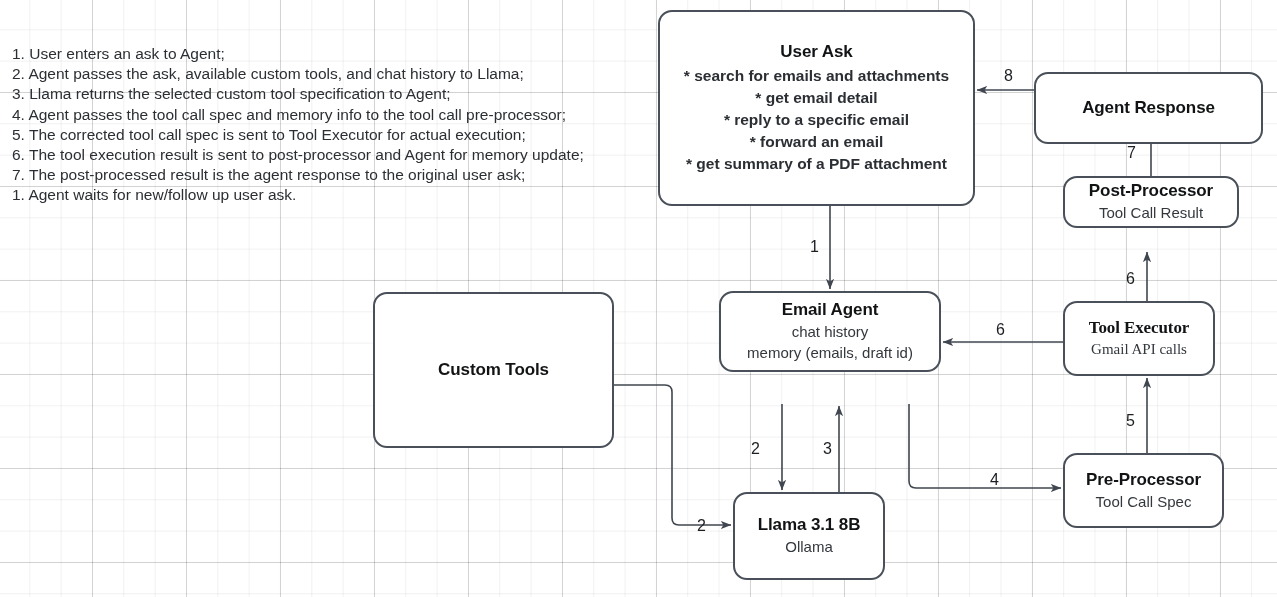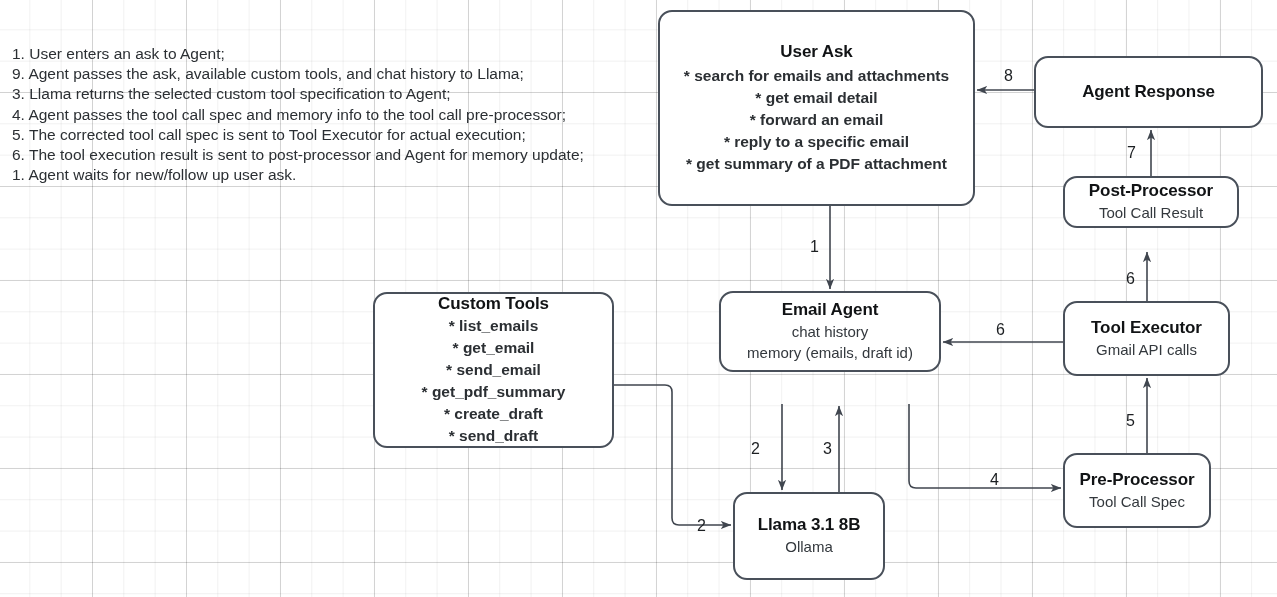--- a/index.html
+++ b/index.html
@@ -63,24 +63,24 @@
   .node .bullets {
     font-size: 15.5px;
     color: #2b2f33;
     line-height: 1.42;
   }
   .node .bullets div { white-space: nowrap; font-weight: bold; }
 
   
   #node-user-ask     { left: 658px;  top: 10px;  width: 317px; height: 196px; }
   #node-user-ask .title { margin-bottom: 2px; }
-  #node-agent-response { left: 1034px; top: 56px; width: 229px; height: 72px; }
+  #node-agent-response { left: 1034px; top: 72px; width: 229px; height: 72px; }
   #node-post-processor { left: 1063px; top: 176px; width: 176px; height: 52px; }
-  #node-tool-executor  { left: 1063px; top: 301px; width: 167px; height: 75px; }
-  #node-pre-processor  { left: 1063px; top: 453px; width: 148px; height: 75px; }
+  #node-tool-executor  { left: 1063px; top: 301px; width: 152px; height: 75px; font-family: Liberation Serif, serif; }
+  #node-pre-processor  { left: 1063px; top: 453px; width: 161px; height: 75px; }
   #node-custom-tools   { left: 373px;  top: 292px; width: 241px; height: 156px; }
   #node-email-agent    { left: 719px;  top: 291px; width: 222px; height: 81px; }
   #node-llama          { left: 733px;  top: 492px; width: 152px; height: 88px; }
 
   
   #legend {
     position: absolute;
     left: 12px;
     top: 44px;
     width: 630px;
@@ -142,35 +142,36 @@
   <div class="edge-label" style="left:823px; top:441px;">3</div>
   <div class="edge-label" style="left:990px; top:472px;">4</div>
   <div class="edge-label" style="left:1126px; top:413px;">5</div>
   <div class="edge-label" style="left:1126px; top:271px;">6</div>
   <div class="edge-label" style="left:996px; top:322px;">6</div>
   <div class="edge-label" style="left:1127px; top:145px;">7</div>
   <div class="edge-label" style="left:1004px; top:68px;">8</div>
 
   <div id="legend">
     <div>1. User enters an ask to Agent;</div>
-    <div>9. Agent passes the ask, available custom tools, and chat history to Llama;</div>
+    <div>2. Agent passes the ask, available custom tools, and chat history to Llama;</div>
     <div>3. Llama returns the selected custom tool specification to Agent;</div>
     <div>4. Agent passes the tool call spec and memory info to the tool call pre-processor;</div>
     <div>5. The corrected tool call spec is sent to Tool Executor for actual execution;</div>
     <div>6. The tool execution result is sent to post-processor and Agent for memory update;</div>
+    <div>7. The post-processed result is the agent response to the original user ask;</div>
     <div>1. Agent waits for new/follow up user ask.</div>
   </div>
 
   <div class="node" id="node-user-ask">
     <div class="title">User Ask</div>
     <div class="bullets">
       <div>* search for emails and attachments</div>
       <div>* get email detail</div>
+      <div>* reply to a specific email</div>
       <div>* forward an email</div>
-      <div>* reply to a specific email</div>
       <div>* get summary of a PDF attachment</div>
     </div>
   </div>
 
   <div class="node" id="node-agent-response">
     <div class="title">Agent Response</div>
   </div>
 
   <div class="node" id="node-post-processor">
     <div class="title">Post-Processor</div>
@@ -182,28 +183,20 @@
     <div class="sub">Gmail API calls</div>
   </div>
 
   <div class="node" id="node-pre-processor">
     <div class="title">Pre-Processor</div>
     <div class="sub">Tool Call Spec</div>
   </div>
 
   <div class="node" id="node-custom-tools">
     <div class="title">Custom Tools</div>
-    <div class="bullets">
-      <div>* list_emails</div>
-      <div>* get_email</div>
-      <div>* send_email</div>
-      <div>* get_pdf_summary</div>
-      <div>* create_draft</div>
-      <div>* send_draft</div>
-    </div>
   </div>
 
   <div class="node" id="node-email-agent">
     <div class="title">Email Agent</div>
     <div class="sub">chat history</div>
     <div class="sub">memory (emails, draft id)</div>
   </div>
 
   <div class="node" id="node-llama">
     <div class="title">Llama 3.1 8B</div>

